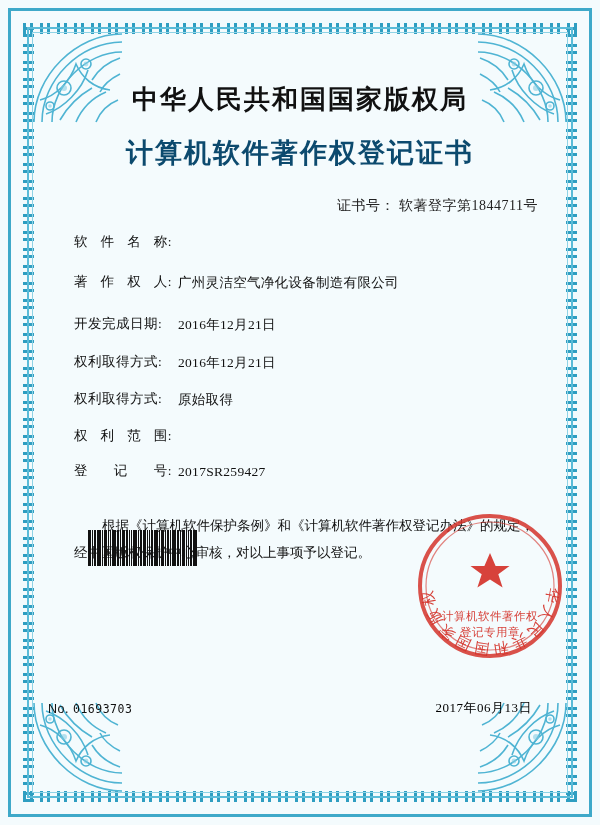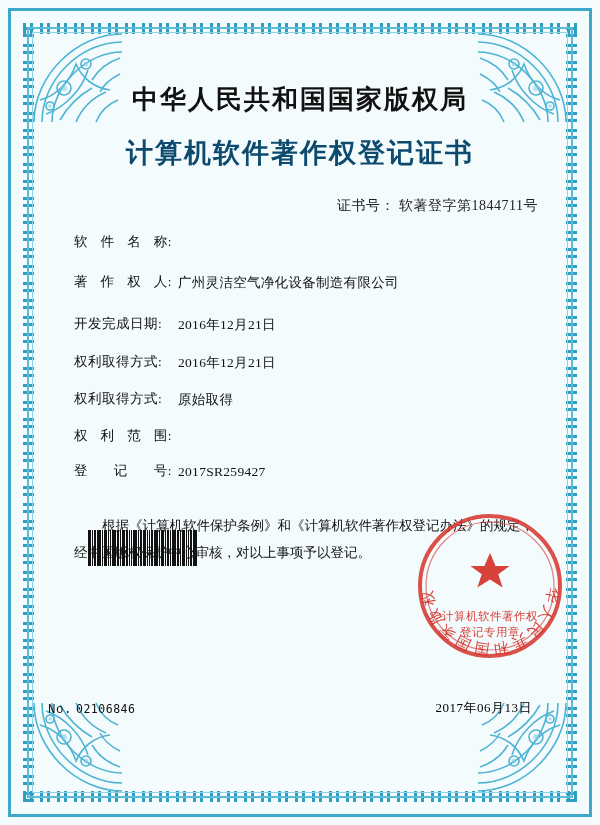--- a/index.html
+++ b/index.html
@@ -188,21 +188,21 @@
 
   
   .footer-no {
     position: absolute;
     left: 48px;
     bottom: 108px;
     font-size: 12.5px;
     color: #111;
     letter-spacing: 0.5px;
   }
-  .footer-no .no-label { font-family: Liberation Mono, monospace; }
+  .footer-no .no-label { font-family: Liberation Sans, sans-serif; }
   .footer-no .no-value {
     font-family: "DejaVu Sans Mono", monospace;
     font-size: 11.5px;
     letter-spacing: 0.5px;
     margin-left: 4px;
   }
   .footer-date {
     position: absolute;
     right: 68px;
     bottom: 108px;
@@ -436,18 +436,18 @@
       </text>
       <g transform="translate(76,62)">
         <polygon fill="#d4322a" opacity="0.92" points="0,-19 5.6,-5.9 19.5,-5.9 8.3,2.3 12.6,15.4 0,7.5 -12.6,15.4 -8.3,2.3 -19.5,-5.9 -5.6,-5.9"></polygon>
       </g>
       <text x="76" y="110" text-anchor="middle" font-family="DejaVu Serif, serif" font-size="11.5" fill="#d4322a" opacity="0.92" letter-spacing="0.5">计算机软件著作权</text>
       <text x="76" y="126" text-anchor="middle" font-family="DejaVu Serif, serif" font-size="11.5" fill="#d4322a" opacity="0.92" letter-spacing="0.5">登记专用章</text>
     </svg>
   </div>
 
   <div class="footer-no">
-    <span class="no-label">No.</span><span class="no-value">02106846</span>
+    <span class="no-label">No.</span><span class="no-value">01693703</span>
   </div>
 
   <div class="footer-date">2017年06月13日</div>
 
 </div>
 
 </body></html>

